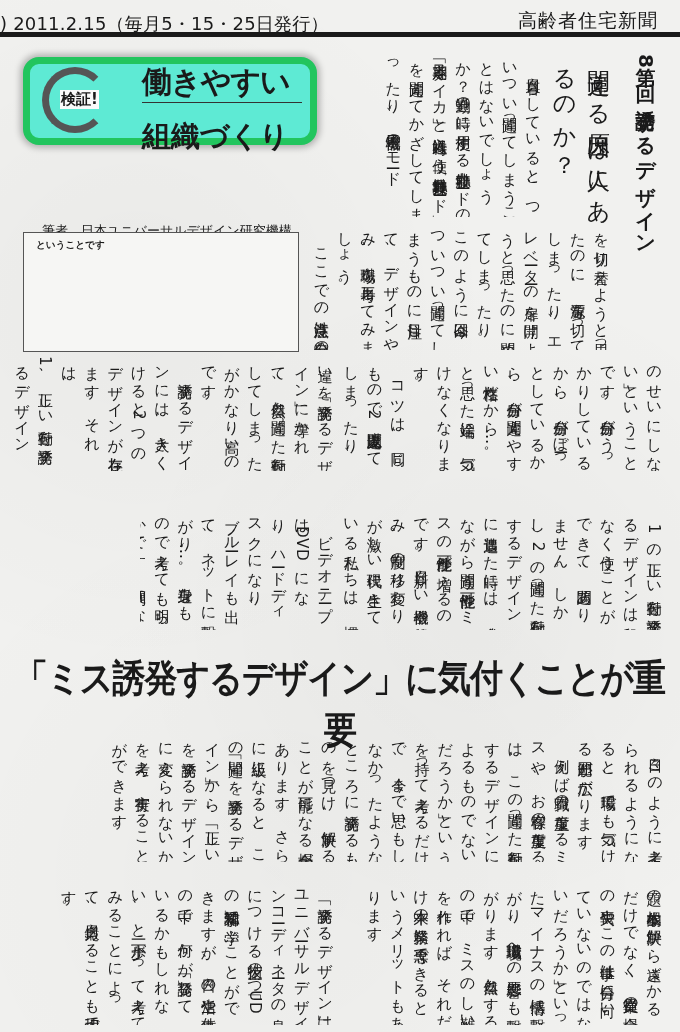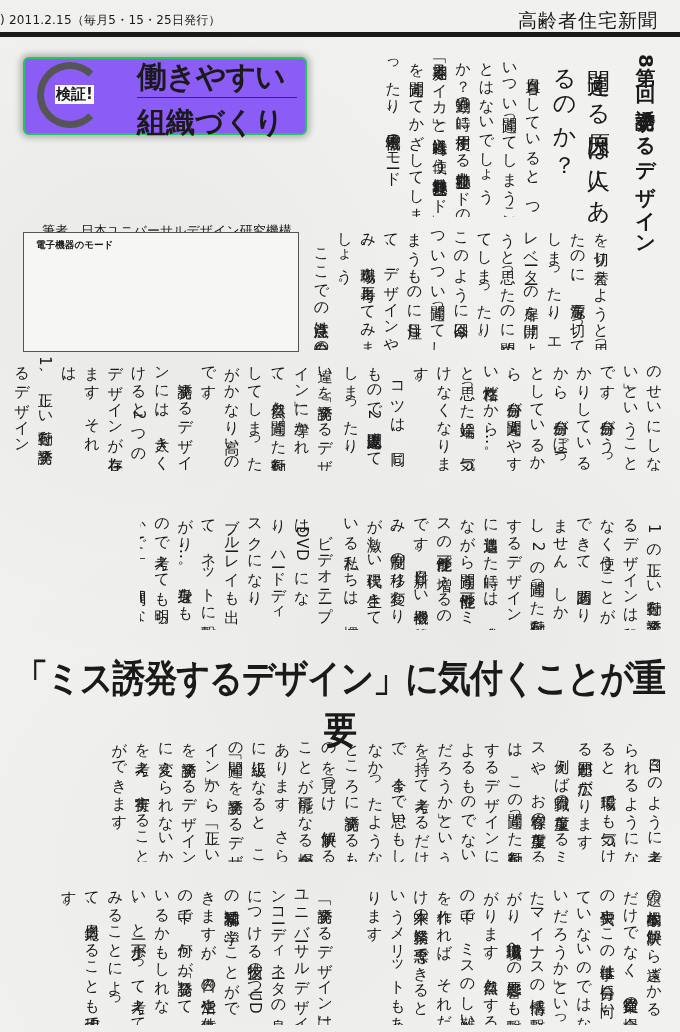--- a/index.html
+++ b/index.html
@@ -13,34 +13,34 @@
     position:absolute; inset:0;
     background:
       radial-gradient(circle at 20% 30%, rgba(0,0,0,0.03), transparent 40%),
       radial-gradient(circle at 70% 60%, rgba(0,0,0,0.03), transparent 45%),
       radial-gradient(circle at 40% 85%, rgba(0,0,0,0.025), transparent 40%);
     pointer-events:none;
   }
   
   .masthead { position:absolute; left:0; top:0; width:680px; height:36px; }
   .masthead .date {
-    position:absolute; left:0; top:12px; font-size:12px; letter-spacing:0.2px;
+    position:absolute; left:0; top:12px; font-size:18px; letter-spacing:0.2px;
   }
   .masthead .paper-name {
     position:absolute; right:22px; top:8px; font-family:"DejaVu Serif", serif;
     font-weight:normal; font-size:19px; letter-spacing:1px;
   }
   .masthead .rule {
     position:absolute; left:0; top:32px; width:680px; height:5px; background:#1a1a1a;
   }
 
   
   .title-box {
     position:absolute; left:23px; top:57px; width:280px; height:74px;
-    border:2px solid #22c55e; border-radius:6px; background:#8b5cf6;
+    border:7px solid #22c55e; border-radius:16px; background:#5eead4;
     box-shadow:0 0 6px 3px rgba(0,0,0,0.25);
   }
   .title-box .ring {
     position:absolute; left:12px; top:3px; width:66px; height:66px;
     border-radius:50%;
     border:7px solid #555;
     border-right-color:transparent;
     box-sizing:border-box;
     filter:blur(0.6px);
   }
@@ -49,21 +49,21 @@
     background:#fafafa; padding:0 1px;
   }
   .title-box .line1 {
     position:absolute; left:112px; top:-2px; font-family:"DejaVu Serif", serif;
     font-size:30px; font-weight:bold; letter-spacing:-1px; white-space:nowrap;
   }
   .title-box .divider {
     position:absolute; left:112px; top:38px; width:160px; height:1px; background:#333;
   }
   .title-box .line2 {
-    position:absolute; left:112px; top:44px; font-size:29px; font-weight:bold;
+    position:absolute; left:112px; top:53px; font-size:29px; font-weight:bold;
     letter-spacing:0px; white-space:nowrap;
   }
 
   .author-line {
     position:absolute; left:42px; top:180px; font-size:13px; white-space:nowrap;margin-top:42px;
   }
 
   .profile-box {
     position:absolute; left:23px; top:232px; width:276px; height:120px;
     border:1.5px solid #555; background:#f6f6f4; box-sizing:border-box;
@@ -114,21 +114,21 @@
   <div class="ring"></div>
   <span class="verify">検証!</span>
   <span class="line1">働きやすい</span>
   <div class="divider"></div>
   <span class="line2">組織づくり</span>
 </div>
 
 <div class="author-line">筆者　日本ユニバーサルデザイン研究機構</div>
 
 <div class="profile-box">
-  <div class="ptitle">電子機器のモード</div>
+  <div class="ptitle">ということです</div>
 </div>
 
 <div class="series-label">第8回　誘発するデザイン</div>
 <div class="article-heading">間違える原因は人にあるのか？</div>
 
 <div class="vblock" style="left:312px; top:52px; width:232px; height:165px; white-space:pre-wrap;">　日々暮らしていると、ついつい間違ってしまうことはないでしょうか？通勤の時に使用する非接触カードの定期券「スイカ」と入退社時に使う「非接触社員カード」を間違えてかざしてしまったり、電子機器のモード</div>
 <div class="vblock" style="left:312px; top:222px; width:300px; height:128px; white-space:pre-wrap;">を切り替えようと思ったのに、電源を切ってしまったり、エレベーターの扉を開けようと思ったのに閉めてしまったり。このように今回は、ついつい間違ってしまうものに注目して、デザインや仕組み、職場を再考してみましょう。
 　ここでの注意点は自分のことも含めて「人</div>
 
 <div class="vblock" style="left:340px; top:356px; width:325px; height:115px; white-space:pre-wrap;">のせいにしない」ということです。自分がうっかりしているから、自分がぼーっとしているから、自分が間違えやすい性格だから…。と思った途端に、気づけなくなります。

